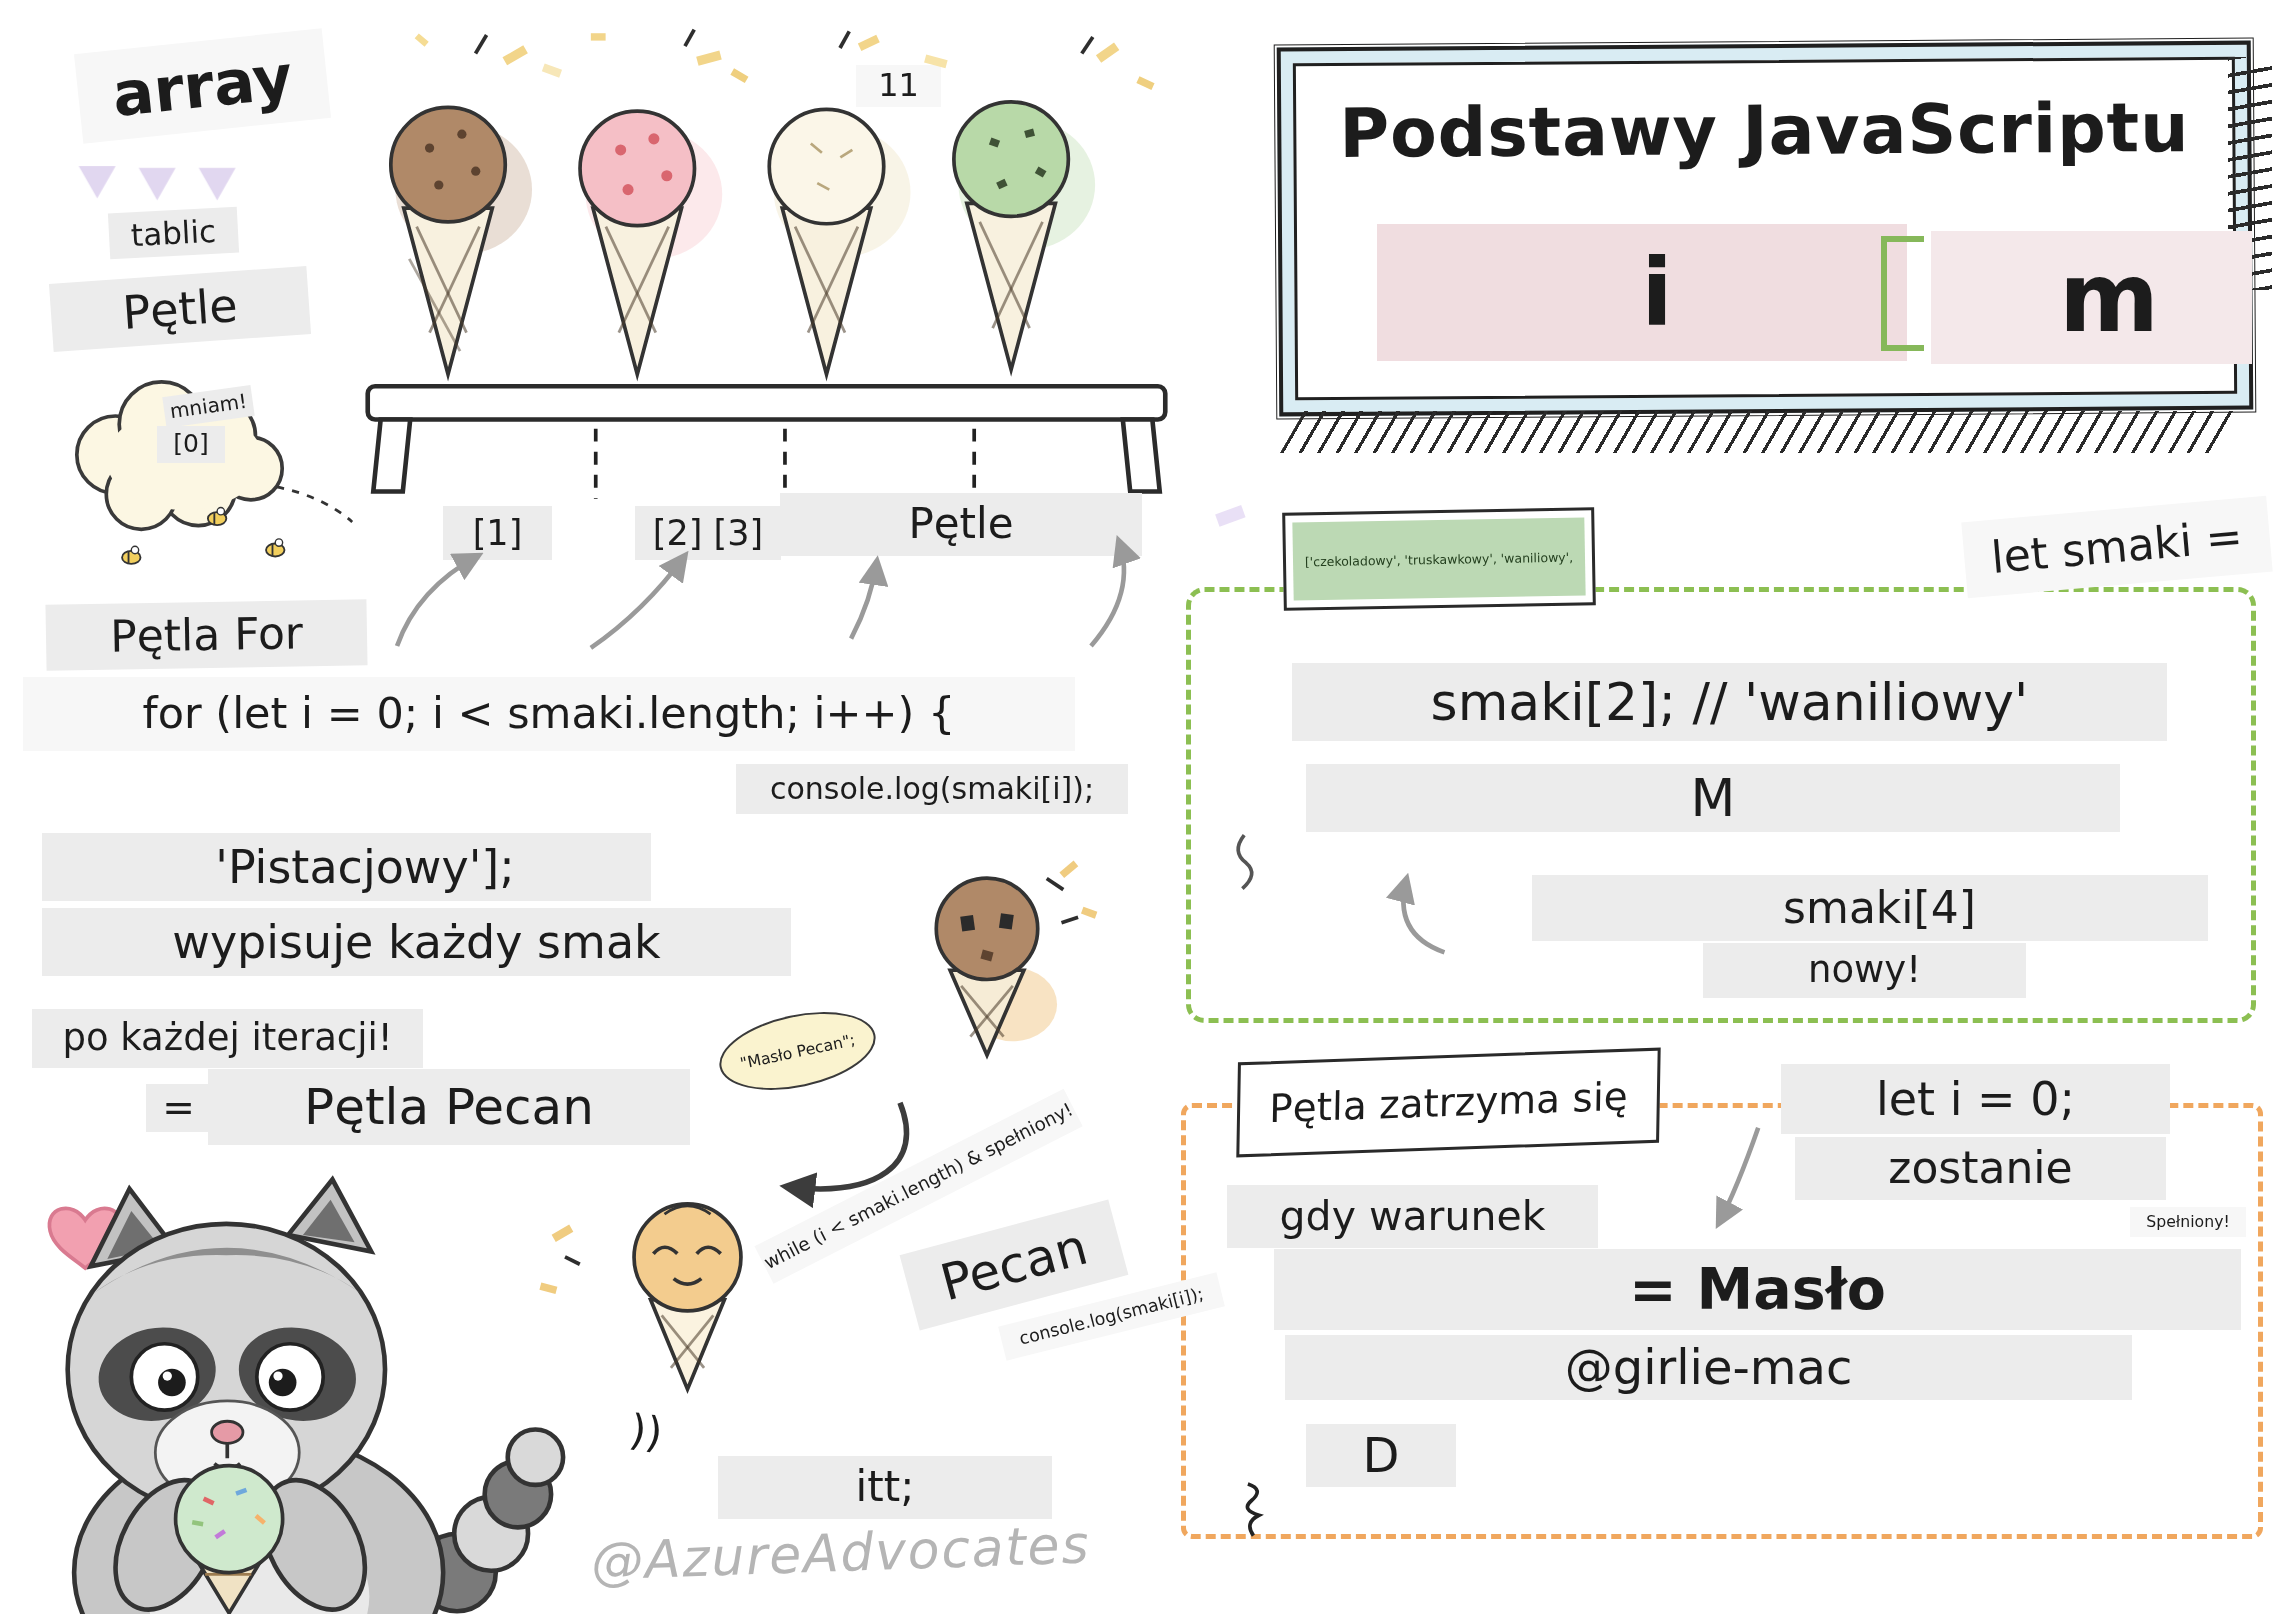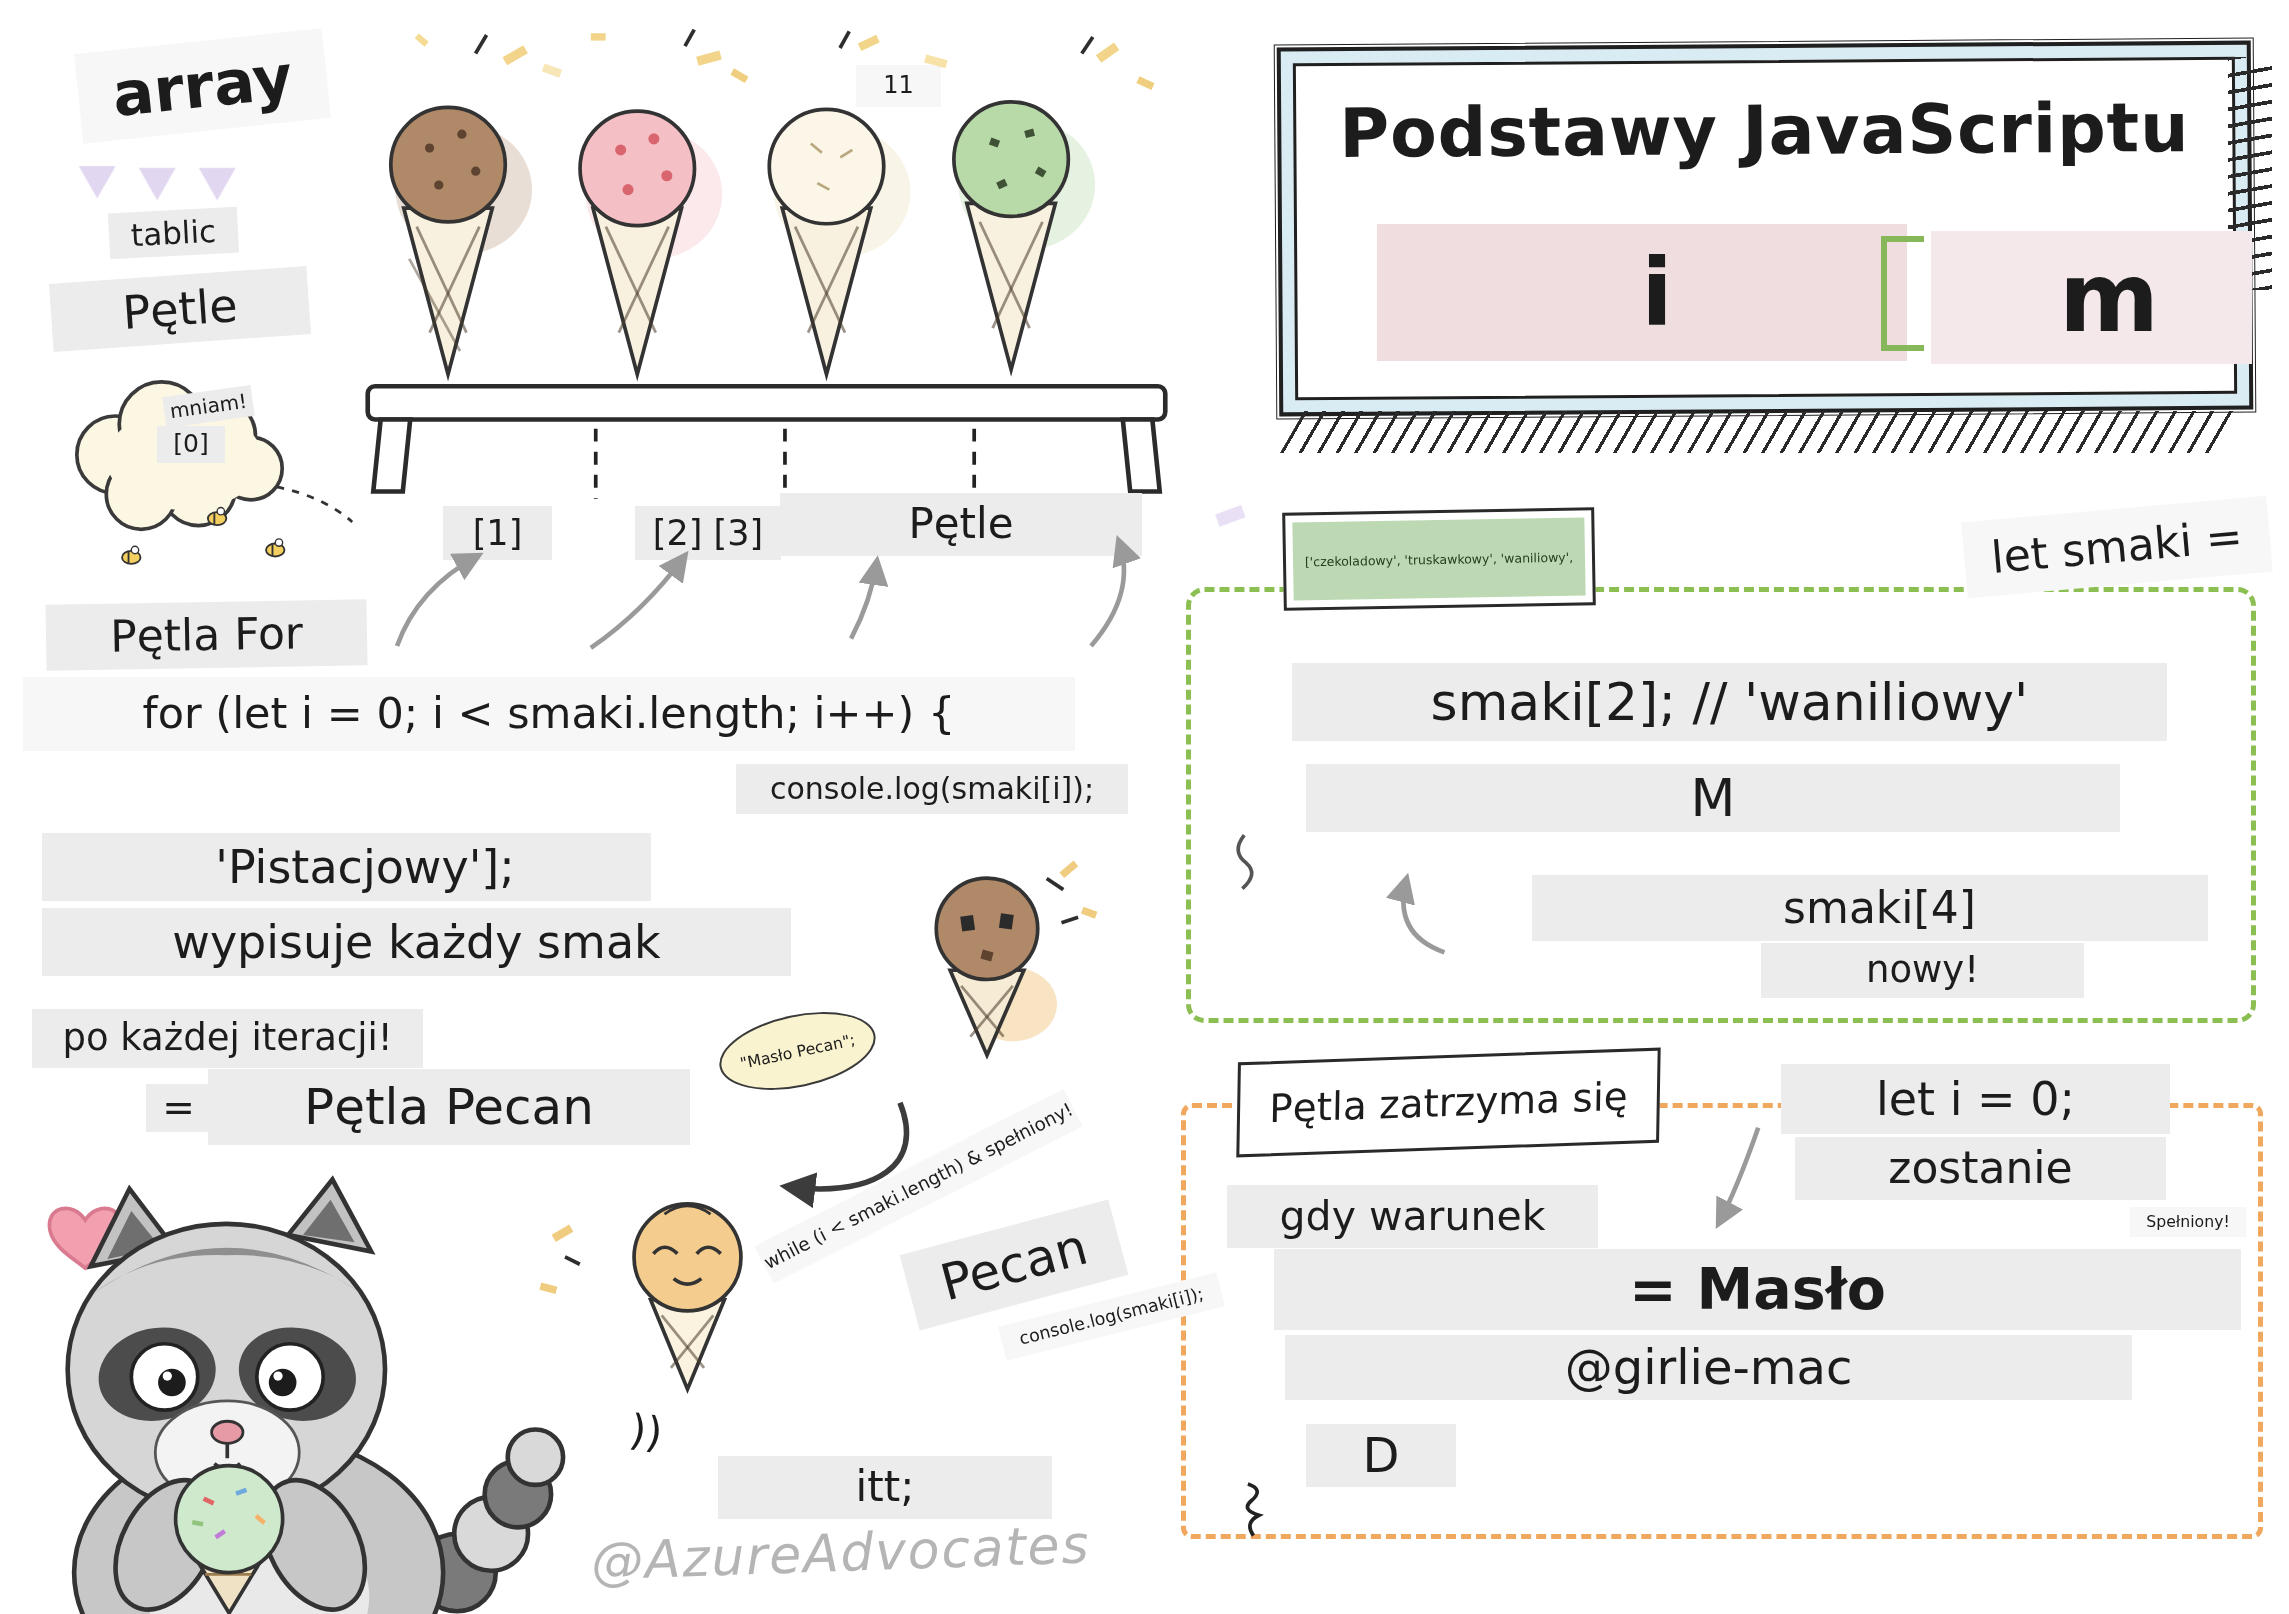--- a/index.html
+++ b/index.html
@@ -57,21 +57,21 @@
   <div class="strip whitebg" style="left:78px;top:41px;width:249px;height:90px;font-size:61px;font-weight:600;transform:rotate(-6deg);">array</div>
 
   <div class="strip" style="left:109px;top:210px;width:129px;height:46px;font-size:31px;transform:rotate(-3deg);">tablic</div>
 
   <div class="strip" style="left:51px;top:275px;width:258px;height:68px;font-size:46px;transform:rotate(-4deg);">Pętle</div>
 
   <div class="strip" style="left:164px;top:391px;width:89px;height:31px;font-size:20px;transform:rotate(-8deg);z-index:3;">mniam!</div>
 
   <div class="strip" style="left:157px;top:426px;width:68px;height:37px;font-size:25px;z-index:3;">[0]</div>
 
-  <div class="strip whitebg" style="left:856px;top:65px;width:85px;height:42px;font-size:24px;text-align:right;">11</div>
+  <div class="strip whitebg" style="left:856px;top:65px;width:85px;height:42px;font-size:32px;text-align:right;">11</div>
 
   <div class="strip" style="left:443px;top:506px;width:109px;height:54px;font-size:35px;">[1]</div>
 
   <div class="strip" style="left:635px;top:506px;width:146px;height:54px;font-size:35px;">[2] [3]</div>
 
   <div class="strip" style="left:780px;top:493px;width:362px;height:63px;font-size:42px;">Pętle</div>
 
   <div class="strip" style="left:46px;top:602px;width:321px;height:66px;font-size:44px;transform:rotate(-1deg);">Pętla For</div>
 
   <div class="strip whitebg" style="left:23px;top:677px;width:1052px;height:74px;font-size:43px;">for (let i = 0; i &lt; smaki.length; i++) {</div>
@@ -129,21 +129,21 @@
   </div>
 
   <div class="strip whitebg" style="left:1964px;top:509px;width:306px;height:76px;font-size:44px;transform:rotate(-5deg);z-index:3;">let smaki =</div>
 
   <div class="strip" style="left:1292px;top:663px;width:875px;height:78px;font-size:52px;">smaki[2]; // 'waniliowy'</div>
 
   <div class="strip" style="left:1306px;top:764px;width:814px;height:68px;font-size:52px;">M</div>
 
   <div class="strip" style="left:1532px;top:875px;width:657px;height:66px;font-size:44px;padding-left:19px;">smaki[4]</div>
 
-  <div class="strip" style="left:1761px;top:943px;width:323px;height:55px;font-size:37px;">nowy!</div>
+  <div class="strip" style="left:1703px;top:943px;width:323px;height:55px;font-size:37px;">nowy!</div>
 
   <div class="dashed-orange" style="left:1181px;top:1103px;width:1072px;height:426px;"></div>
 
   <div class="solidbox" style="left:1237px;top:1055px;width:417px;height:89px;font-size:39px;transform:rotate(-2deg) skewX(-3deg);z-index:3;">
     <span>Pętla zatrzyma się</span>
   </div>
 
   <div class="strip" style="left:1781px;top:1064px;width:389px;height:70px;font-size:46px;">let i = 0;</div>
 
   <div class="strip" style="left:1795px;top:1137px;width:371px;height:63px;font-size:44px;">zostanie</div>

